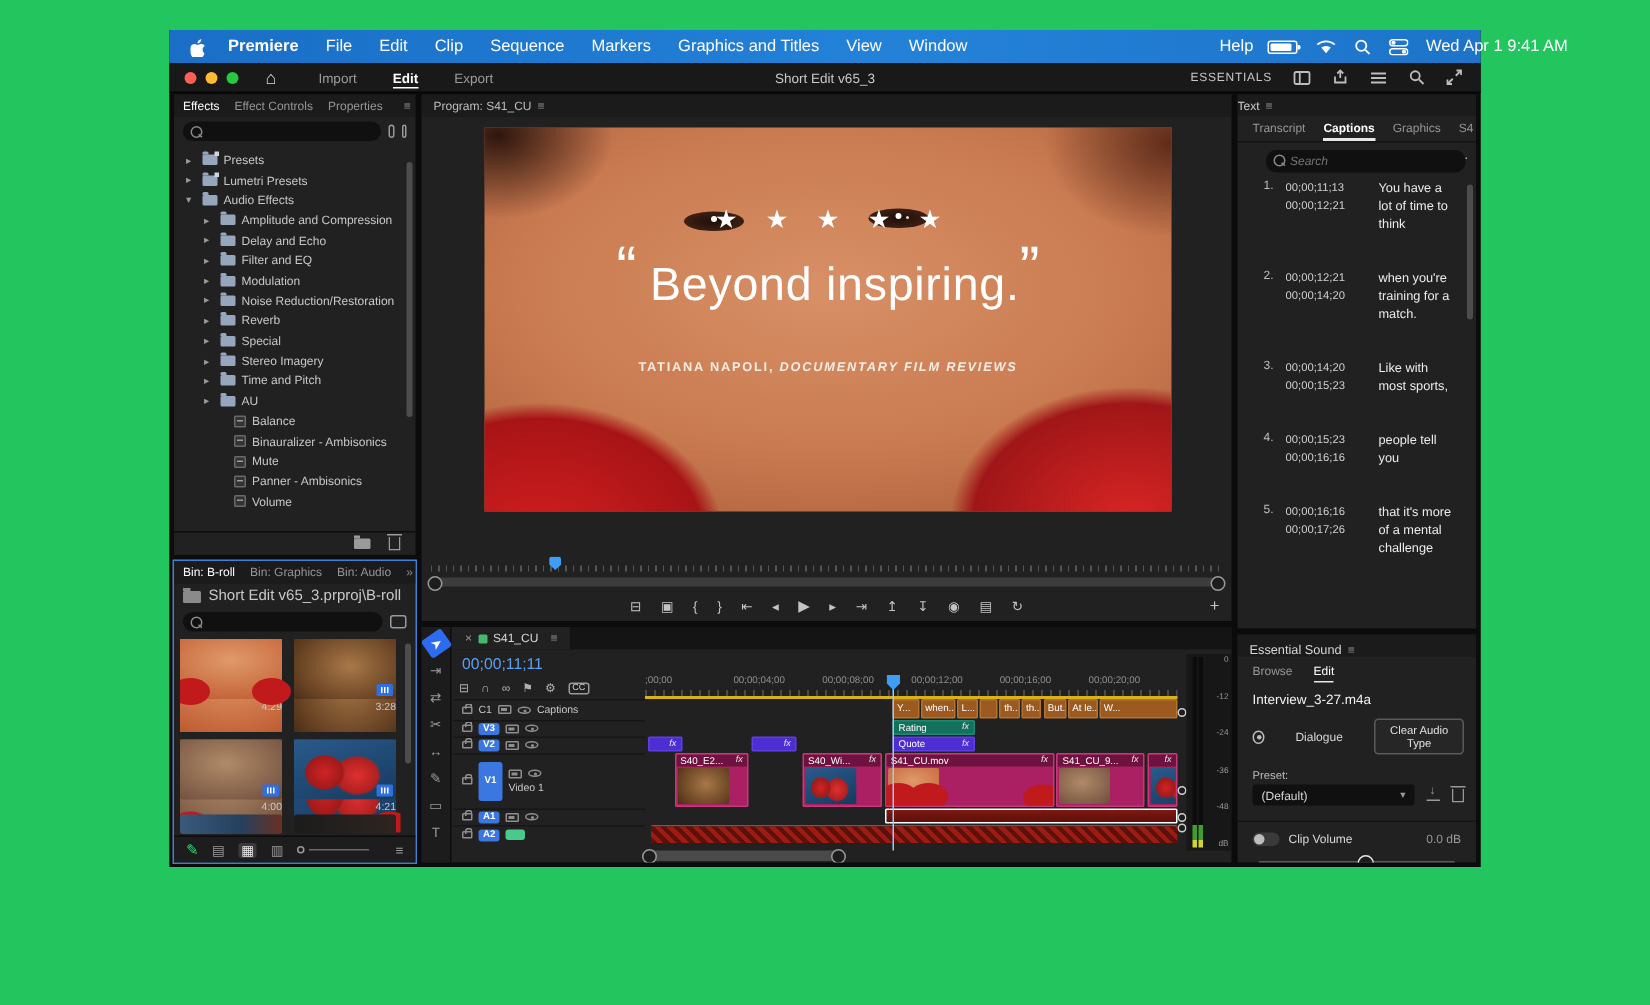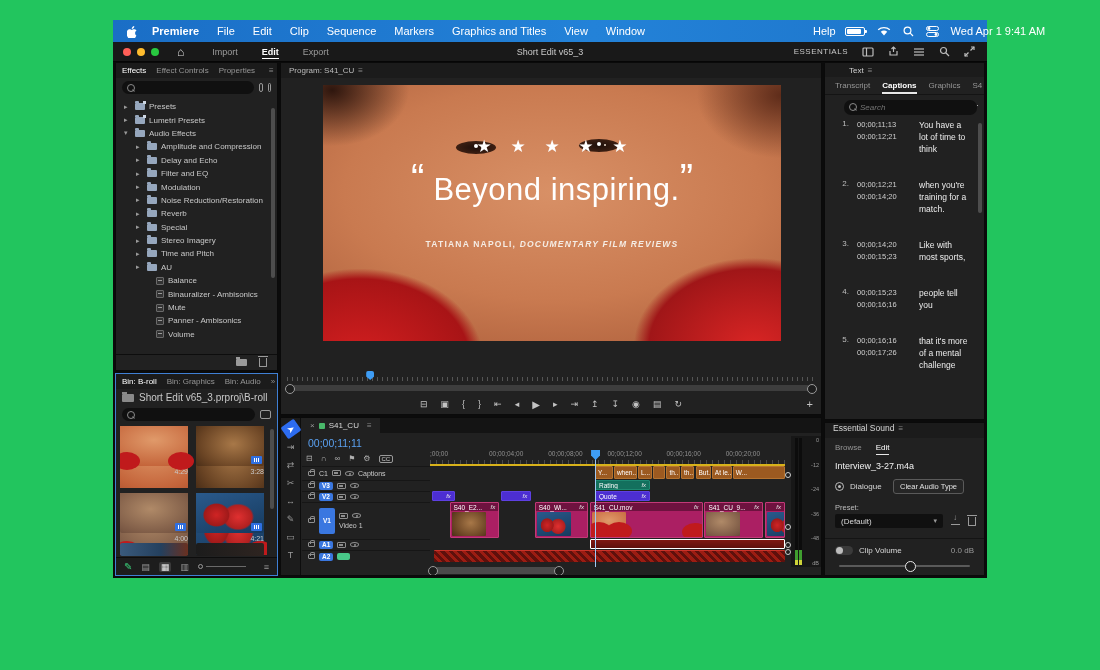--- a/index.html
+++ b/index.html
@@ -186,41 +186,41 @@
   .mbar{width:3px;background:linear-gradient(#0c0c0c 0 88%,#3f9e2f 88% 96%,#cdd339 96%);height:100%}
   .mscale{flex:1;display:flex;flex-direction:column;justify-content:space-between;align-items:flex-end;padding:1px 2px;color:#9a9a9a;font-size:5.5px}
   .handles{position:absolute;right:30px;top:48px;bottom:8px;width:6px}
   .hnd{position:absolute;left:0;width:6px;height:6px;border:1px solid #cfcfcf;border-radius:50%;background:#1d1d1d}
   .tl-hscroll{position:absolute;left:128px;bottom:1px;width:132px;height:7px;background:#4a4a4a;border-radius:4px}
   .tl-hscroll::before,.tl-hscroll::after{content:"";position:absolute;top:-1px;width:8px;height:8px;background:#1d1d1d;border:1px solid #9a9a9a;border-radius:50%}
   .tl-hscroll::before{left:-2px}.tl-hscroll::after{right:-2px}
 
   
   #textpanel{left:711px;top:20px;width:161px;height:358px}
-  .txt-title{display:flex;align-items:center;height:14px;background:#1b1b1b;color:#d0d0d0;font-size:8px;padding:0 24px}
+  .txt-title{display:flex;align-items:center;height:14px;background:#1b1b1b;color:#d0d0d0;font-size:8px;padding:0 0}
   .txt-tabs{display:flex;align-items:center;gap:12px;height:18px;padding:0 10px;font-size:8px;color:#969696;border-bottom:1px solid #141414;white-space:nowrap}
   .txt-tabs .pt{position:relative;height:100%;display:flex;align-items:center}
   .txt-tabs .pt.active{color:#fff;font-weight:bold}
   .txt-tabs .pt.active::after{content:"";position:absolute;left:0;right:0;bottom:0;height:2px;background:#e8e8e8}
   .txt-search{display:flex;gap:6px;padding:5px 19px}
   .dots{color:#bdbdbd;font-size:9px;letter-spacing:1px}
   .caplist{position:absolute;left:0;top:56px;right:8px;bottom:0;overflow:hidden}
   .capitem{display:flex;margin:0 0 24px 0;padding:0 4px 0 10px}
   .capnum{width:14px;color:#bdbdbd;font-size:8px;text-align:right;margin-right:8px}
   .captimes{width:54px;color:#cfcfcf;font-size:7.5px;line-height:12px}
   .captext{flex:1;color:#ececec;font-size:8.5px;line-height:12px;padding-left:8px}
   .cap-scroll{position:absolute;right:2px;top:60px;height:90px;width:4px;background:#4d4d4d;border-radius:2px}
 
   
   #sound{left:711px;top:380px;width:161px;height:154px}
-  .es-title{display:flex;align-items:flex-start;height:15px;background:#1b1b1b;color:#d6d6d6;font-size:8.5px;padding:0 8px}
+  .es-title{display:flex;align-items:flex-end;height:15px;background:#1b1b1b;color:#d6d6d6;font-size:8.5px;padding:0 8px}
   .es-tabs{display:flex;gap:14px;padding:5px 10px 0;font-size:8px;color:#969696}
   .es-tabs .pt.active{color:#fff;border-bottom:1.5px solid #e8e8e8;padding-bottom:2px}
   .es-file{padding:6px 10px 0;color:#f0f0f0;font-size:9px;font-weight:normal}
-  .es-dia{display:flex;align-items:center;gap:6px;padding:8px 20px 0 10px;color:#d8d8d8;font-size:8px}
+  .es-dia{display:flex;align-items:center;gap:21px;padding:8px 8px 0 10px;color:#d8d8d8;font-size:8px}
   .clearbtn{margin-left:auto;border:1px solid #5a5a5a;background:#262626;color:#e0e0e0;border-radius:3px;font-size:7.5px;padding:2px 6px}
   .es-preset-label{padding:9px 10px 2px;color:#bdbdbd;font-size:7.5px}
   .es-preset-row{display:flex;align-items:center;gap:8px;padding:0 8px 0 10px}
   .preset-dd{flex:1;height:14px;background:#101010;border-radius:2px;display:flex;align-items:center;justify-content:space-between;color:#d8d8d8;font-size:8px;padding:0 6px}
   .preset-dd::after{content:"▾";font-size:7px;color:#9a9a9a}
   .es-div{height:1px;background:#141414;margin:10px 0 0}
   .es-vol{display:flex;align-items:center;gap:6px;padding:7px 10px 0;color:#d8d8d8;font-size:8px}
   .toggle{width:18px;height:9px;background:#3a3a3a;border-radius:5px;position:relative}
   .toggle::before{content:"";position:absolute;left:1px;top:1px;width:7px;height:7px;border-radius:50%;background:#bdbdbd}
   .es-vol .val{margin-left:auto;color:#9a9a9a}

